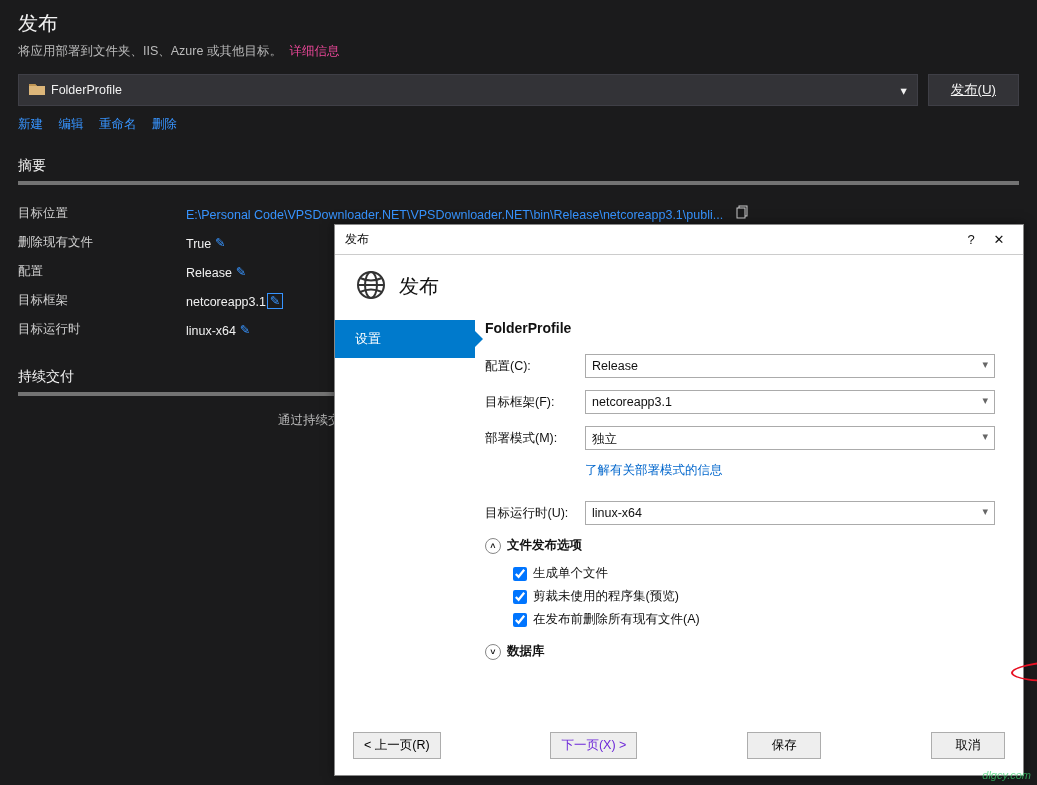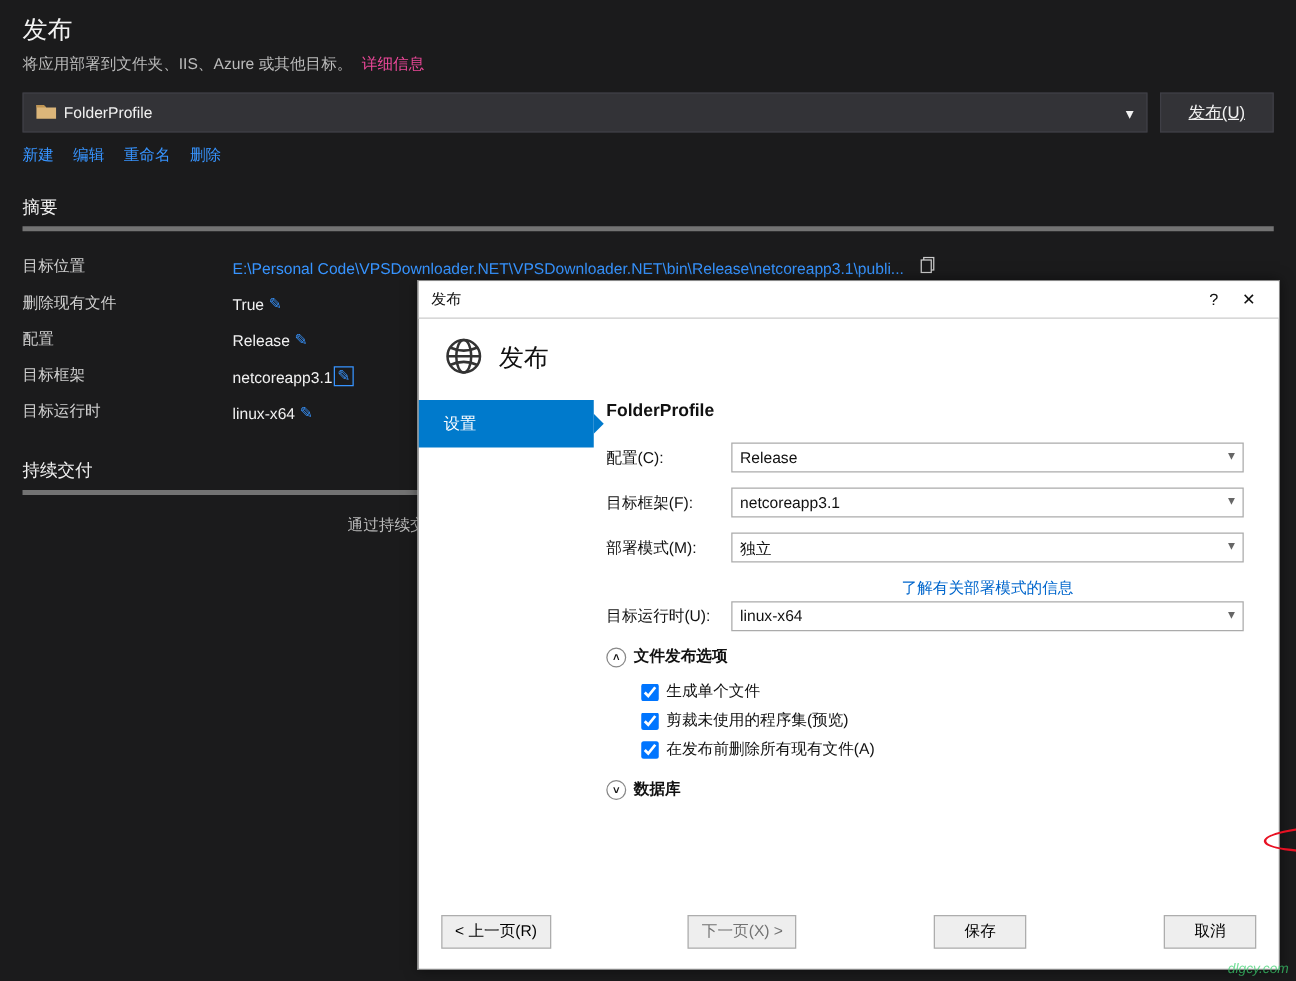--- a/index.html
+++ b/index.html
@@ -46,31 +46,31 @@
   .dialog-nav .nav-item { padding: 10px 20px; cursor: pointer; font-size: 13px; position: relative; }
   .dialog-nav .nav-item.active { background: #007acc; color: #fff; }
   .dialog-nav .nav-item.active::after { content: ""; position: absolute; right: -8px; top: 50%; transform: translateY(-50%); border-top: 8px solid transparent; border-bottom: 8px solid transparent; border-left: 8px solid #007acc; }
 
   .dialog-form { flex: 1; padding: 6px 28px 10px 10px; position: relative; }
   .dialog-form h3 { font-weight: 700; font-size: 14px; margin-bottom: 18px; }
   .form-row { display: flex; align-items: center; margin-bottom: 12px; font-size: 12.5px; }
   .form-row .flabel { width: 100px; }
   .form-row select, .form-row .fake-select { flex: 1; border: 1px solid #ababab; padding: 4px 6px; background: #fff; font-size: 12.5px; height: 24px; appearance: none; position: relative; }
   .fake-select::after { content: "▾"; position: absolute; right: 6px; top: 3px; color: #666; font-size: 11px; }
-  .link-row { display: flex; margin-bottom: 2px; justify-content: center; }
+  .link-row { display: flex; margin-bottom: 22px; }
   .link-row a { font-size: 12.5px; color: #0066cc; text-decoration: none; margin-left: 100px; }
 
   .option-head { display: flex; align-items: center; gap: 6px; font-weight: 700; font-size: 12.5px; margin: 12px 0 8px 0; }
   .chev { width: 16px; height: 16px; border: 1px solid #888; border-radius: 50%; display: inline-flex; align-items: center; justify-content: center; font-size: 9px; }
   .opt-group .check-row { display: flex; align-items: center; gap: 6px; padding: 3px 0 3px 28px; font-size: 12.5px; }
   .opt-group .check-row input { width: 14px; height: 14px; }
 
   .dialog-footer { display: flex; justify-content: space-between; gap: 18px; padding: 10px 18px 16px; }
   .dialog-footer button { min-width: 74px; padding: 4px 10px; font-size: 12.5px; background: #eee; border: 1px solid #adadad; cursor: pointer; }
-  .dialog-footer button.disabled { color: #737373; }
+  .dialog-footer button.disabled { color: #6d28d9; }
 
   
   .red-circle { position: absolute; border: 2px solid #e81123; border-radius: 50%; pointer-events: none; }
   .rc3 { left: 536px; top: 346px; width: 110px; height: 22px; transform: rotate(-2deg); }
 
   .watermark { position: absolute; right: 6px; bottom: 4px; font-size: 11px; color: #3bd16f; opacity: 0.7; font-style: italic; }
 </style>
 </head>
 <body>
 

